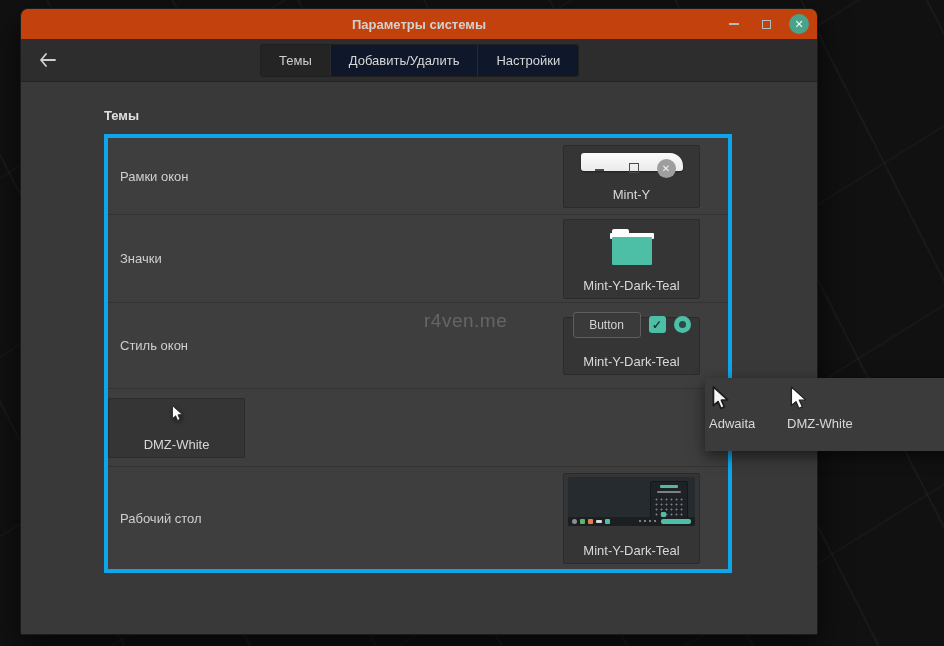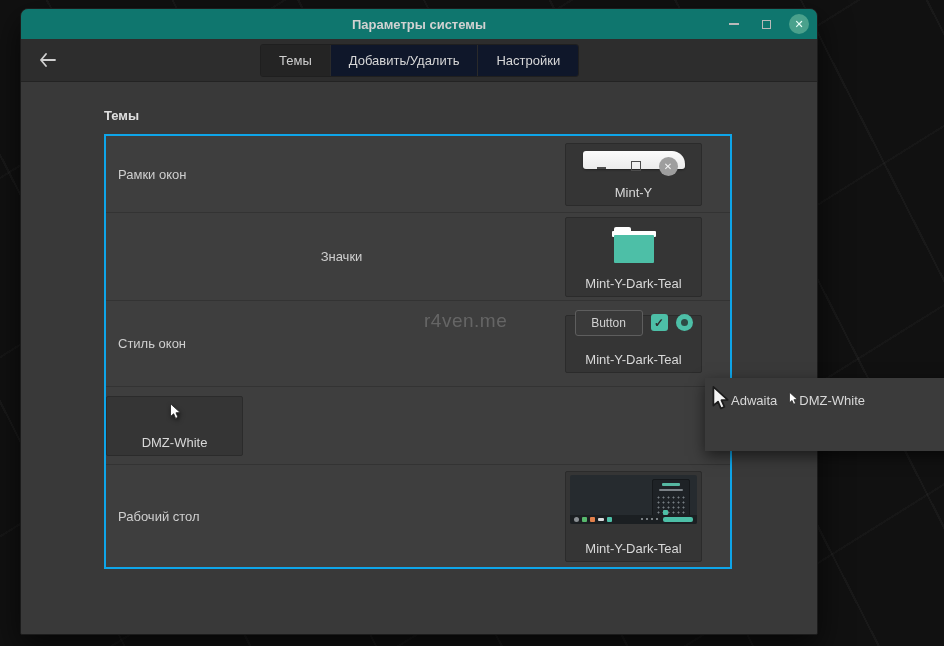--- a/index.html
+++ b/index.html
@@ -9,21 +9,21 @@
       repeating-linear-gradient(63deg, transparent 0 110px, rgba(255,255,255,0.035) 110px 112px),
       repeating-linear-gradient(148deg, transparent 0 150px, rgba(255,255,255,0.022) 150px 152px),
       #111111;
     position:relative;
   }
 
   
   .window{position:absolute;left:20px;top:8px;width:798px;height:627px;
     background:#3a3a3a;border:1px solid #1b1b1b;border-radius:8px 8px 2px 2px;
     box-shadow:0 12px 32px rgba(0,0,0,.65);box-sizing:border-box;display:flex;flex-direction:column;}
-  .titlebar{height:30px;background:#0f766e;border-radius:7px 7px 0 0;position:relative;
+  .titlebar{height:30px;background:#c2410c;border-radius:7px 7px 0 0;position:relative;
     display:flex;align-items:center;justify-content:center;flex:0 0 auto;}
   .title{color:#d2d2d2;font-size:13px;font-weight:bold;}
   .win-controls{position:absolute;right:8px;top:0;height:30px;display:flex;align-items:center;gap:14px;}
   .btn-min,.btn-max{width:18px;height:18px;display:flex;align-items:center;justify-content:center;cursor:default;}
   .btn-min .dash{width:10px;height:2px;background:#b9b9b9;}
   .btn-max .sq{width:9px;height:9px;border:1.5px solid #b9b9b9;box-sizing:border-box;}
   .btn-close{width:20px;height:20px;border-radius:50%;background:#4aa18c;
     display:flex;align-items:center;justify-content:center;color:#eafff8;font-size:11px;line-height:1;}
 
   .headerbar{height:42px;background:#2d2d2d;border-bottom:1px solid #232323;
@@ -33,24 +33,24 @@
   .tabs{position:absolute;left:239px;top:5px;height:31px;display:flex;
     border:1px solid #1f1f1f;border-radius:3px;overflow:hidden;}
   .tab{height:31px;display:flex;align-items:center;justify-content:center;
     padding:0 18px;font-size:13px;color:#d8d8d8;background:#0f172a;box-sizing:border-box;
     border-right:1px solid #2a2a2a;white-space:nowrap;}
   .tab:last-child{border-right:none;}
   .tab.active{background:#242424;color:#cfcfcf;}
 
   .content{flex:1;background:#393939;padding:26px 0 0 83px;position:relative;border-radius:0 0 2px 2px;}
   .heading{color:#e0e0e0;font-size:13px;font-weight:bold;margin:0 0 11px 0;}
-  .panel{width:628px;background:#3e3e3e;border:2px solid #0ea5e9;box-sizing:border-box;}
+  .panel{width:628px;background:#3e3e3e;border:4px solid #0ea5e9;box-sizing:border-box;}
   .row{display:flex;align-items:center;border-bottom:1px solid #333333;}
   .row:last-child{border-bottom:none;}
-  .r1{height:76px;} .r2{height:87px;text-align:center;} .r3{height:85px;} .r4{height:77px;} .r5{height:102px;}
+  .r1{height:76px;} .r2{height:87px;} .r3{height:85px;} .r4{height:77px;} .r5{height:102px;}
   .row-label{flex:1;padding-left:12px;color:#cfcfcf;font-size:13px;}
   .theme-btn{width:137px;margin-right:28px;background:#353535;border:1px solid #2b2b2b;
     border-radius:2px;display:flex;flex-direction:column;align-items:center;
     justify-content:flex-end;box-sizing:border-box;}
   .r1 .theme-btn{height:63px;} .r2 .theme-btn{height:80px;} .r3 .theme-btn{height:58px;}
   .r4 .theme-btn{height:60px;} .r5 .theme-btn{height:91px;}
   .theme-value{color:#d8d8d8;font-size:13px;padding-bottom:5px;white-space:nowrap;margin-top:14px;}
 
   
   .wb-preview{width:102px;height:31px;margin:7px 0 2px 0;position:relative;
@@ -100,21 +100,21 @@
   .tb-c3{background:#e2804b;} .tb-c4{background:#d7dadc;width:6px;height:3px;}
   .tb-c5{background:#4dbfa7;}
   .tb-spacer{flex:1;}
   .tb-mini{width:2px;height:2px;background:#9aa0a5;border-radius:50%;}
   .tb-slider{width:30px;height:5px;background:#4dbfa7;border-radius:2px;margin-left:2px;}
 
   
   .popup{position:absolute;left:705px;top:378px;width:260px;height:73px;background:#3b3b3b;
     box-shadow:0 5px 14px rgba(0,0,0,.55);display:flex;align-items:flex-start;
     padding:7px 4px 0 4px;box-sizing:border-box;gap:0;}
-  .popup-item{width:78px;display:flex;flex-direction:row;align-items:center;}
+  .popup-item{width:78px;display:flex;flex-direction:column;align-items:flex-start;}
   .popup-item .p-label{color:#d8d8d8;font-size:13px;margin-top:3px;white-space:nowrap;}
 
   .watermark{position:absolute;left:424px;top:310px;font-size:19px;color:rgba(165,165,165,0.38);
     letter-spacing:0.5px;}
 </style>
 </head>
 <body>
 
 <div class="window">
 

